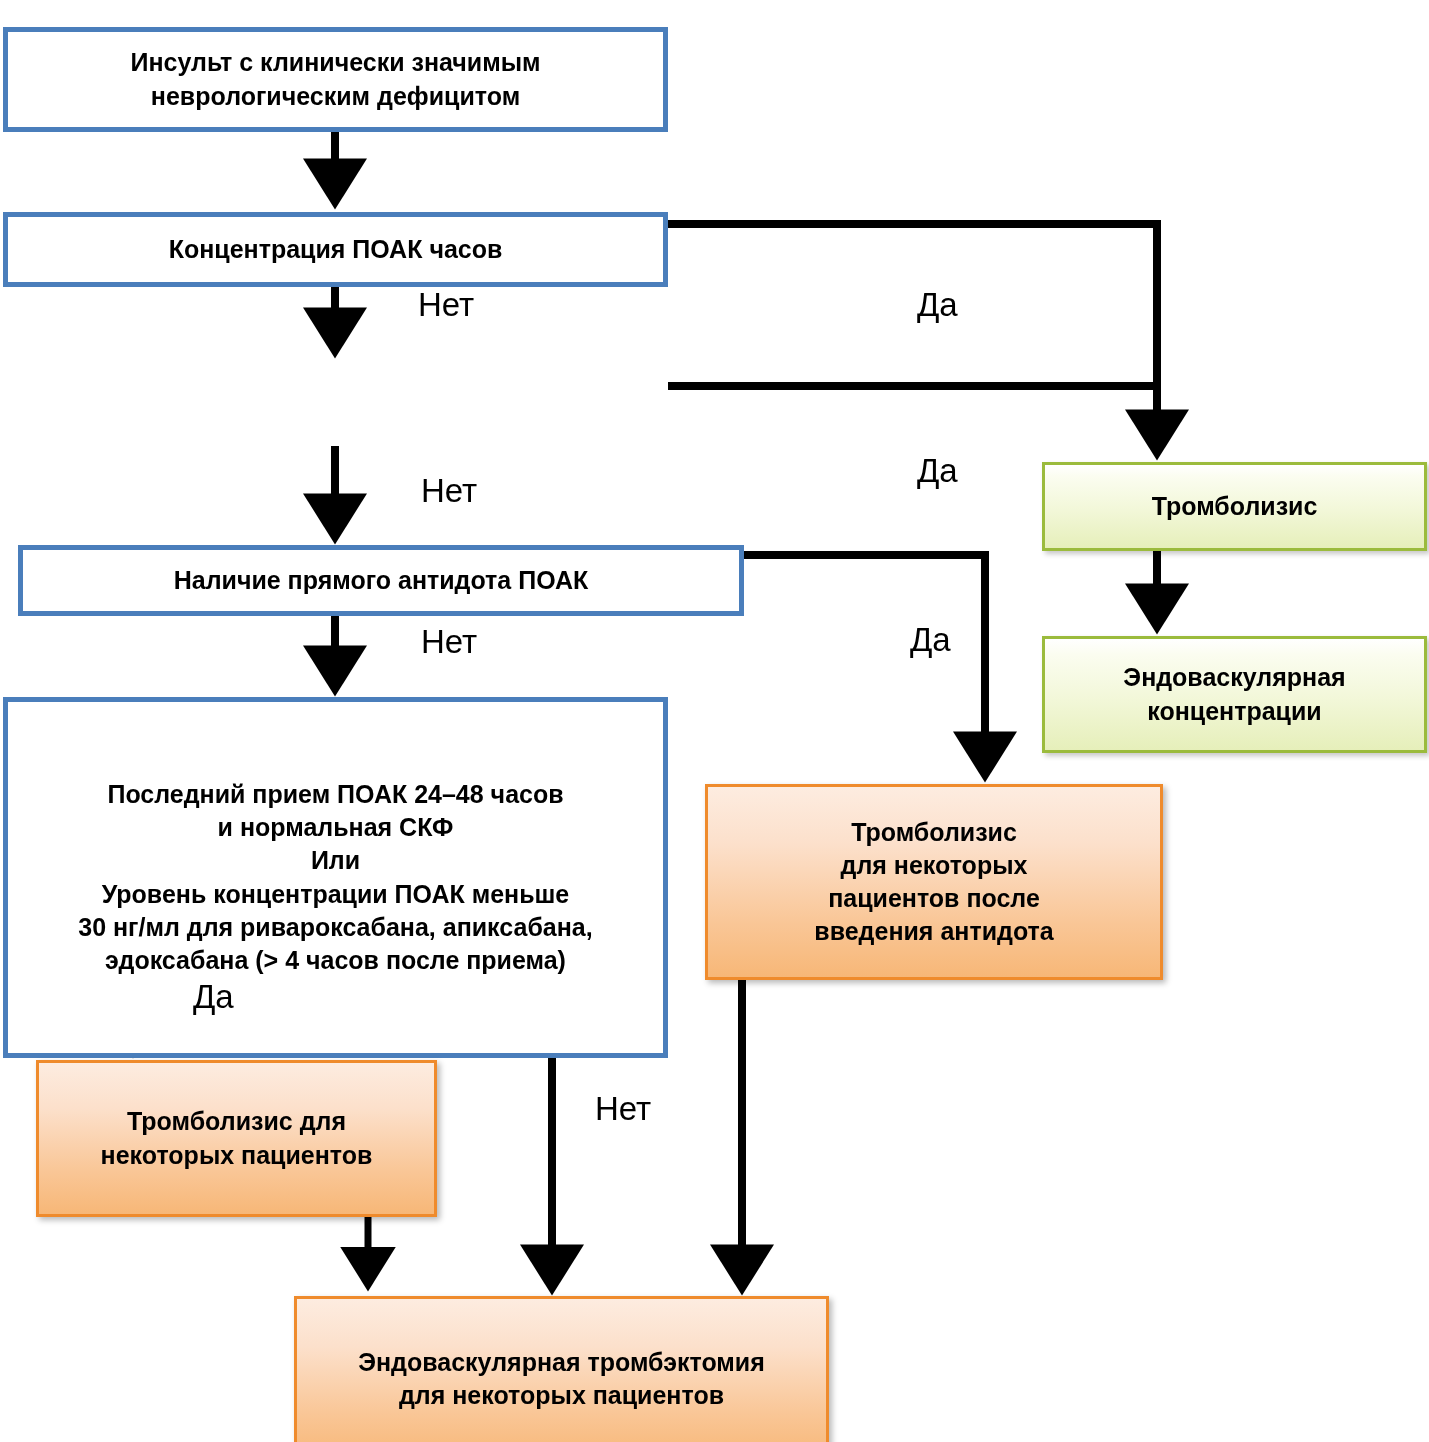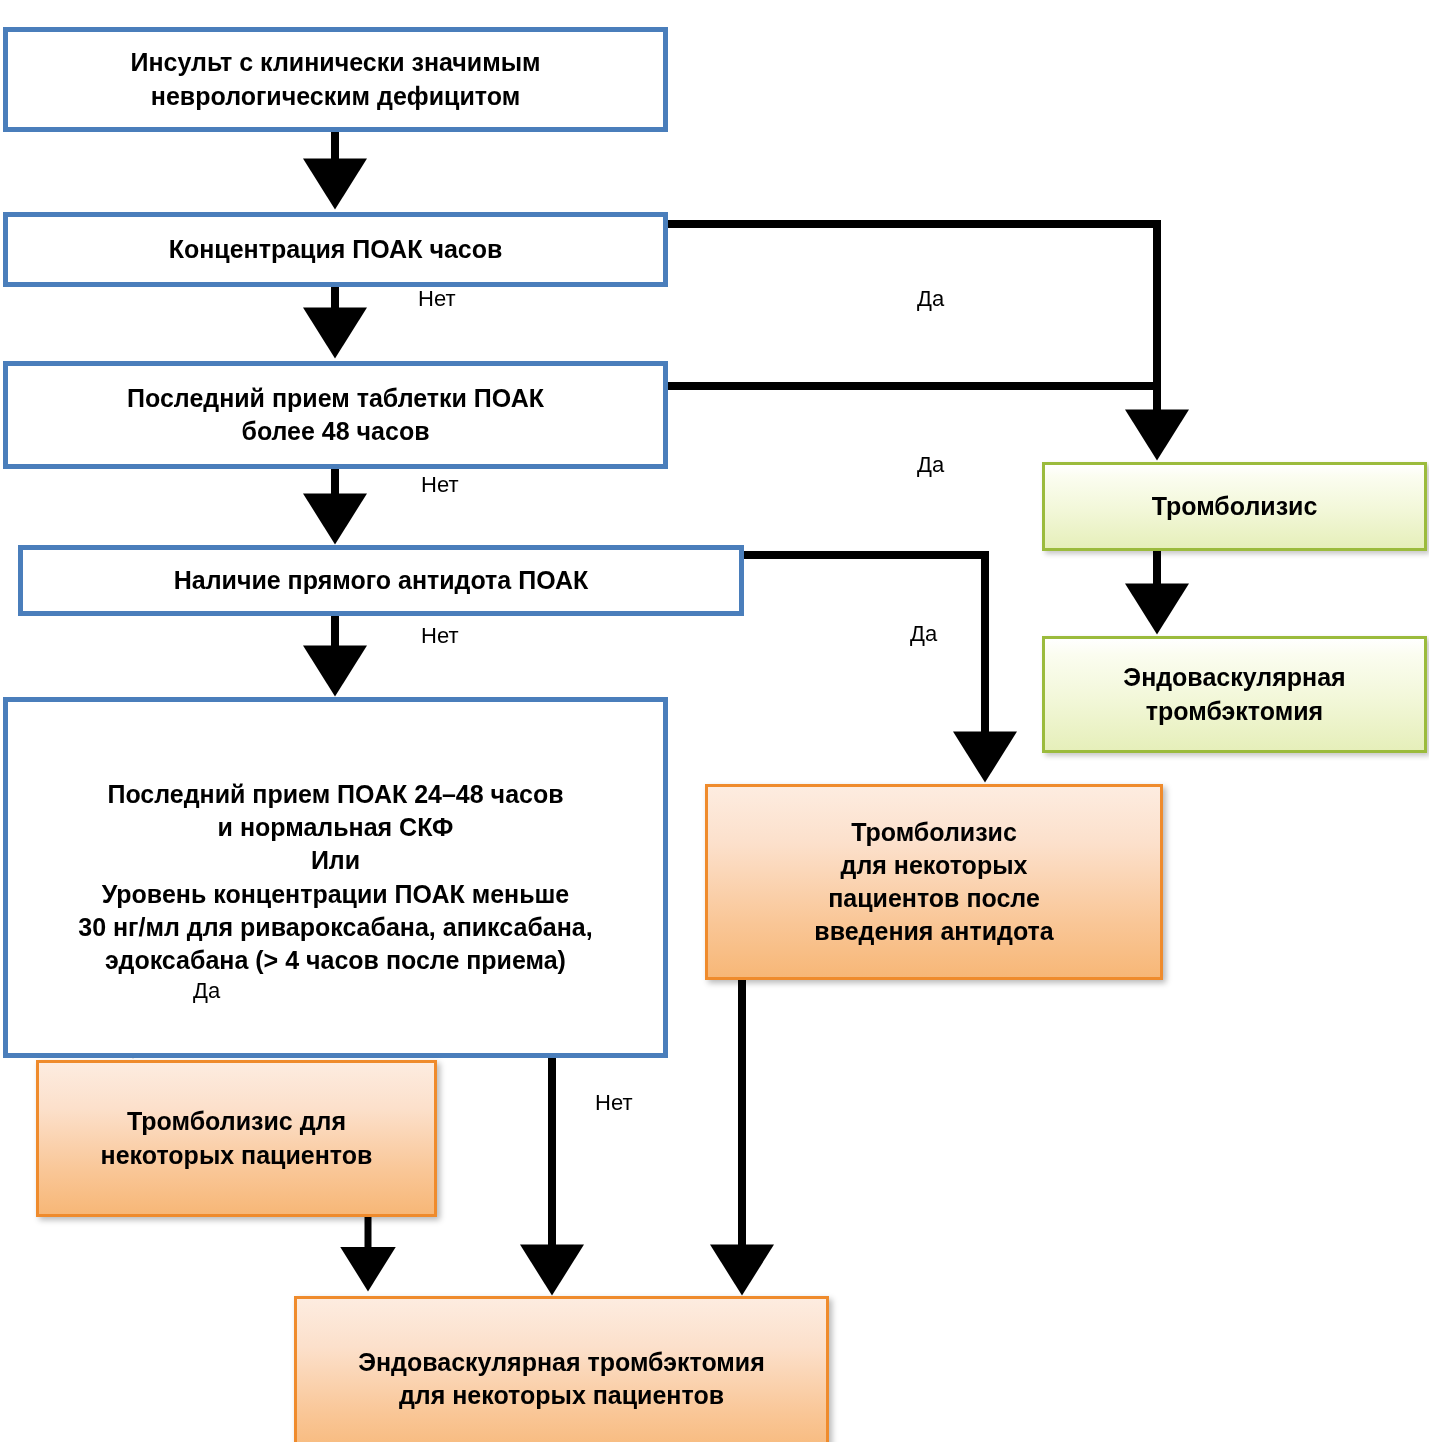--- a/index.html
+++ b/index.html
@@ -52,21 +52,21 @@
     border: 3px solid #ef8b2c;
     background: linear-gradient(to bottom, #fdece0 0%, #fce0cb 30%, #f9c696 72%, #f7b777 100%);
     font-weight: bold;
     font-size: 25px;
     color: #000000;
     box-shadow: 3px 3px 6px rgba(0,0,0,0.28);
   }
   
   .elabel {
     position: absolute;
-    font-size: 22px;
+    font-size: 33px;
     font-weight: normal;
     color: #000000;
     white-space: nowrap;
     text-align: right;
   }
   
   #edges {
     position: absolute;
     left: 0;
     top: 0;
@@ -114,45 +114,41 @@
 
   <div class="node blue" style="left:3px; top:3px; width:665px; height:105px;">
     <span class="txt">Инсульт с клинически значимым
 неврологическим дефицитом</span>
   </div>
 
   <div class="node blue" style="left:3px; top:188px; width:665px; height:75px;">
     <span class="txt">Концентрация ПОАК часов</span>
   </div>
 
-  <div class="node blue" style="left:3px; top:337px; width:665px; height:108px;">
-    <span class="txt">Последний прием таблетки ПОАК
-более 48 часов</span>
-  </div>
 
   <div class="node blue" style="left:18px; top:521px; width:726px; height:71px;">
     <span class="txt">Наличие прямого антидота ПОАК</span>
   </div>
 
   <div class="node blue" style="left:3px; top:673px; width:665px; height:361px;">
     <span class="txt">Последний прием ПОАК 24–48 часов
 и нормальная СКФ
 Или
 Уровень концентрации ПОАК меньше
 30 нг/мл для ривароксабана, апиксабана,
 эдоксабана (&gt; 4 часов после приема)</span>
   </div>
 
   <div class="node green" style="left:1042px; top:438px; width:385px; height:89px;">
     <span class="txt">Тромболизис</span>
   </div>
 
   <div class="node green" style="left:1042px; top:612px; width:385px; height:117px;">
     <span class="txt">Эндоваскулярная
-тромбэктомия</span>
+концентрации</span>
   </div>
 
   <div class="node orange" style="left:705px; top:760px; width:458px; height:196px;">
     <span class="txt">Тромболизис
 для некоторых
 пациентов после
 введения антидота</span>
   </div>
 
   <div class="node orange" style="left:36px; top:1036px; width:401px; height:157px;">

